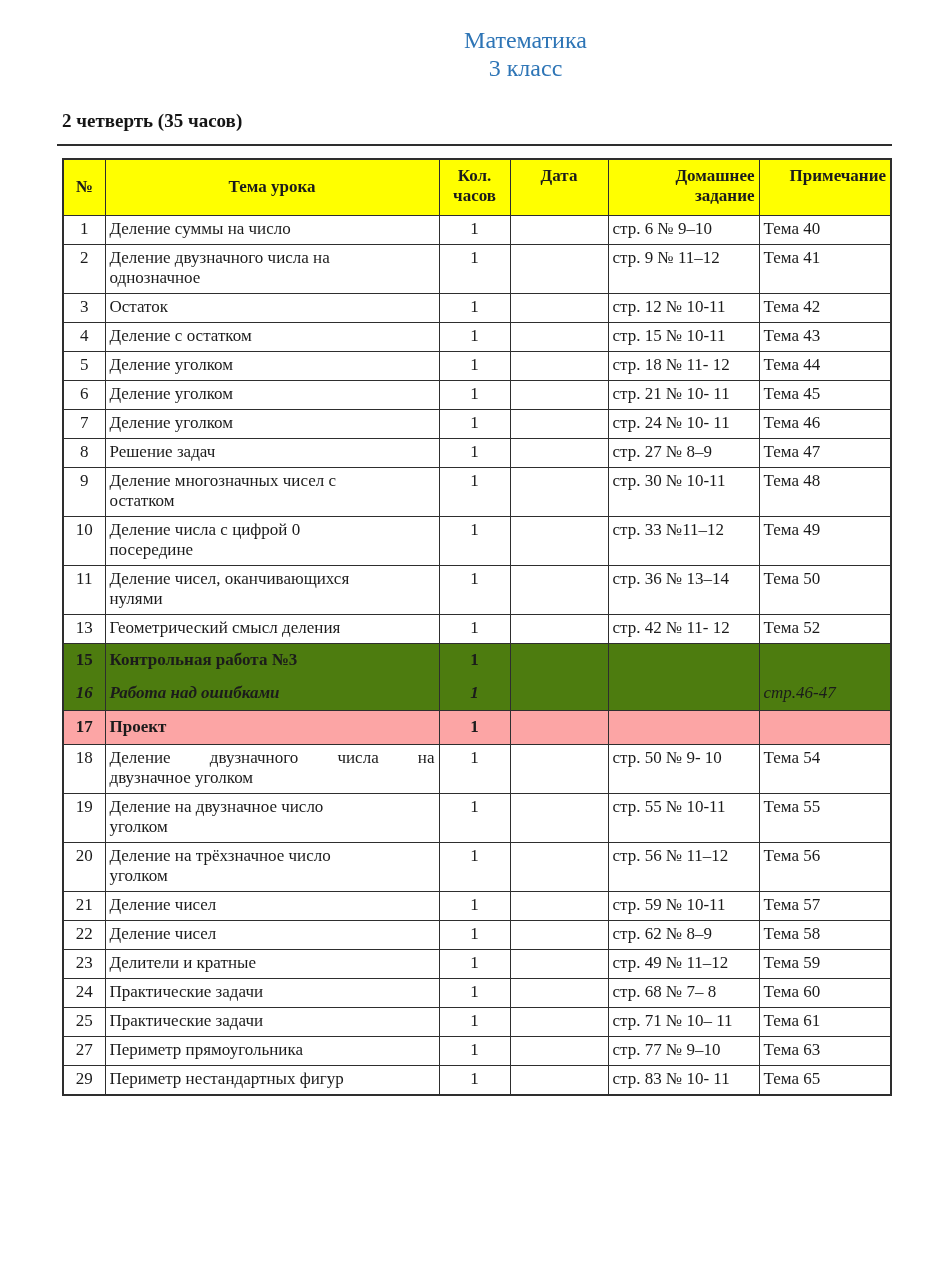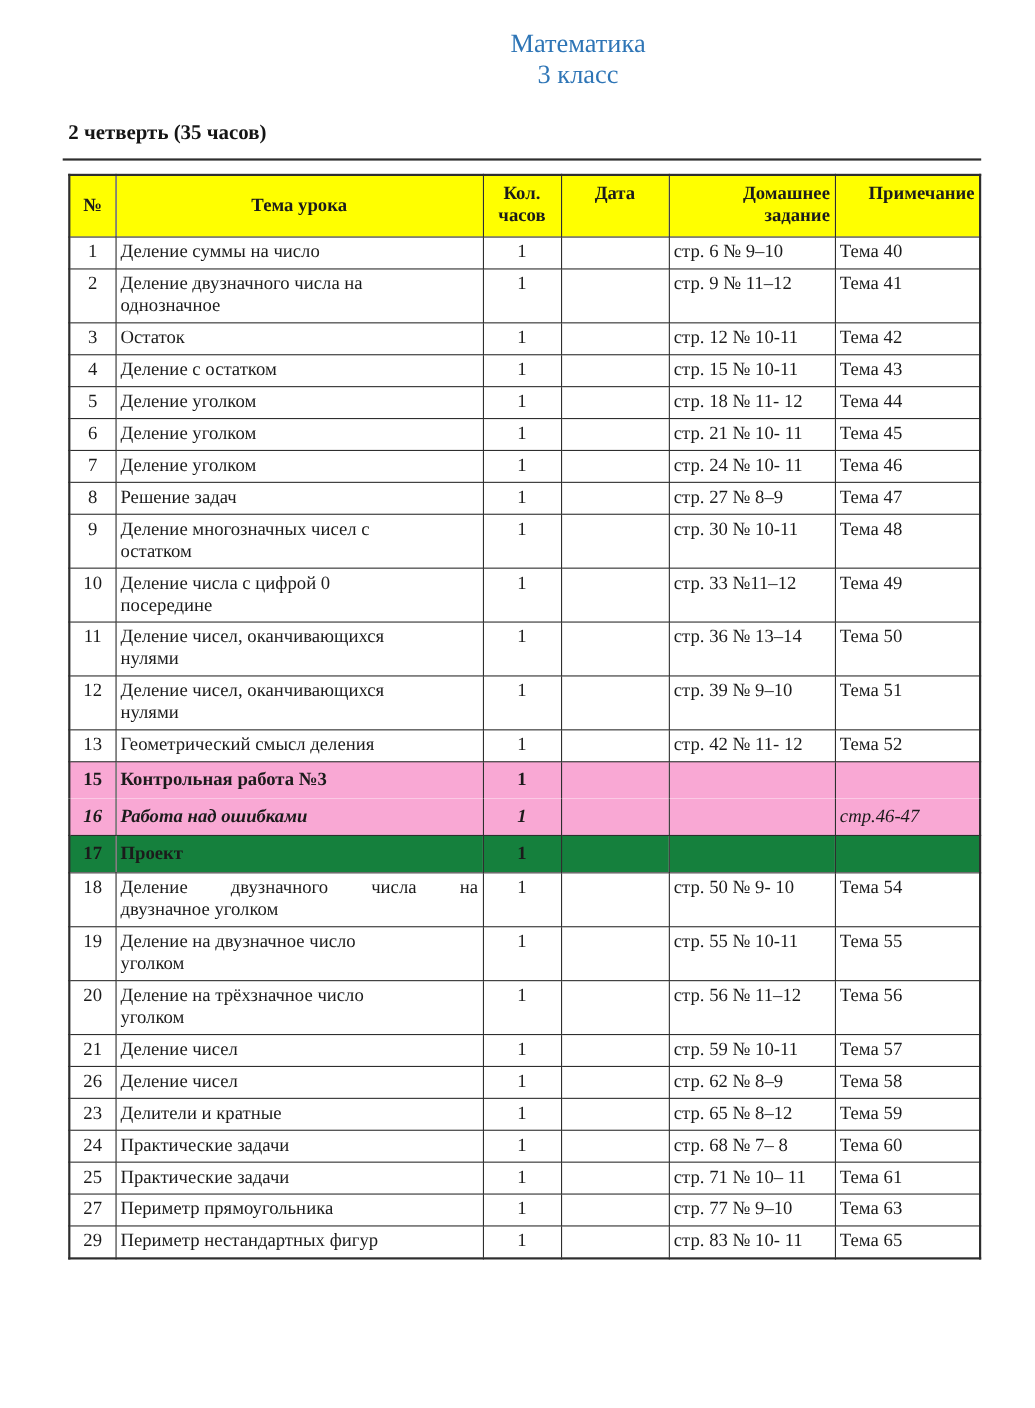--- a/index.html
+++ b/index.html
@@ -63,22 +63,22 @@
   }
   .plan thead th.vmid { vertical-align: middle; }
   .plan thead th.hleft { text-align: right; padding-left: 8px; }
 
   .c-num   { text-align: center; }
   .c-topic { text-align: left; padding-left: 8px; padding-right: 36px; }
   .c-hours { text-align: center; }
   .c-hw    { text-align: left; padding-left: 10px; padding-right: 2px; }
   .c-note  { text-align: left; padding-left: 8px; }
 
-  tr.green td  { background: #f9a8d4; }
-  tr.orange td { background: #15803d; }
+  tr.green td  { background: #4d7c0f; }
+  tr.orange td { background: #fca5a5; }
   tr.hl td { padding-top: 6px; padding-bottom: 7px; }
   tr.hl .c-num, tr.hl .c-topic, tr.hl .c-hours { font-weight: bold; }
   tr.nbb td { border-bottom: none; }
   tr.ntb td { border-top: none; font-style: italic; }
 
   .jline { text-align: justify; text-align-last: justify; padding-right: 0; }
 </style>
 </head>
 <body>
 
@@ -207,31 +207,20 @@
           <td class="c-topic">
             <div>Деление чисел, оканчивающихся</div>
             <div>нулями</div>
           </td>
           <td class="c-hours">1</td>
           <td class="c-date"></td>
           <td class="c-hw">стр. 36 № 13–14</td>
           <td class="c-note">Тема 50</td>
         </tr>
         <tr>
-          <td class="c-num">12</td>
-          <td class="c-topic">
-            <div>Деление чисел, оканчивающихся</div>
-            <div>нулями</div>
-          </td>
-          <td class="c-hours">1</td>
-          <td class="c-date"></td>
-          <td class="c-hw">стр. 39 № 9–10</td>
-          <td class="c-note">Тема 51</td>
-        </tr>
-        <tr>
           <td class="c-num">13</td>
           <td class="c-topic">Геометрический смысл деления</td>
           <td class="c-hours">1</td>
           <td class="c-date"></td>
           <td class="c-hw">стр. 42 № 11- 12</td>
           <td class="c-note">Тема 52</td>
         </tr>
         <tr class="green hl nbb">
           <td class="c-num">15</td>
           <td class="c-topic">Контрольная работа №3</td>
@@ -291,33 +280,33 @@
         </tr>
         <tr>
           <td class="c-num">21</td>
           <td class="c-topic">Деление чисел</td>
           <td class="c-hours">1</td>
           <td class="c-date"></td>
           <td class="c-hw">стр. 59 № 10-11</td>
           <td class="c-note">Тема 57</td>
         </tr>
         <tr>
-          <td class="c-num">26</td>
+          <td class="c-num">22</td>
           <td class="c-topic">Деление чисел</td>
           <td class="c-hours">1</td>
           <td class="c-date"></td>
           <td class="c-hw">стр. 62 № 8–9</td>
           <td class="c-note">Тема 58</td>
         </tr>
         <tr>
           <td class="c-num">23</td>
           <td class="c-topic">Делители и кратные</td>
           <td class="c-hours">1</td>
           <td class="c-date"></td>
-          <td class="c-hw">стр. 65 № 8–12</td>
+          <td class="c-hw">стр. 49 № 11–12</td>
           <td class="c-note">Тема 59</td>
         </tr>
         <tr>
           <td class="c-num">24</td>
           <td class="c-topic">Практические задачи</td>
           <td class="c-hours">1</td>
           <td class="c-date"></td>
           <td class="c-hw">стр. 68 № 7– 8</td>
           <td class="c-note">Тема 60</td>
         </tr>

